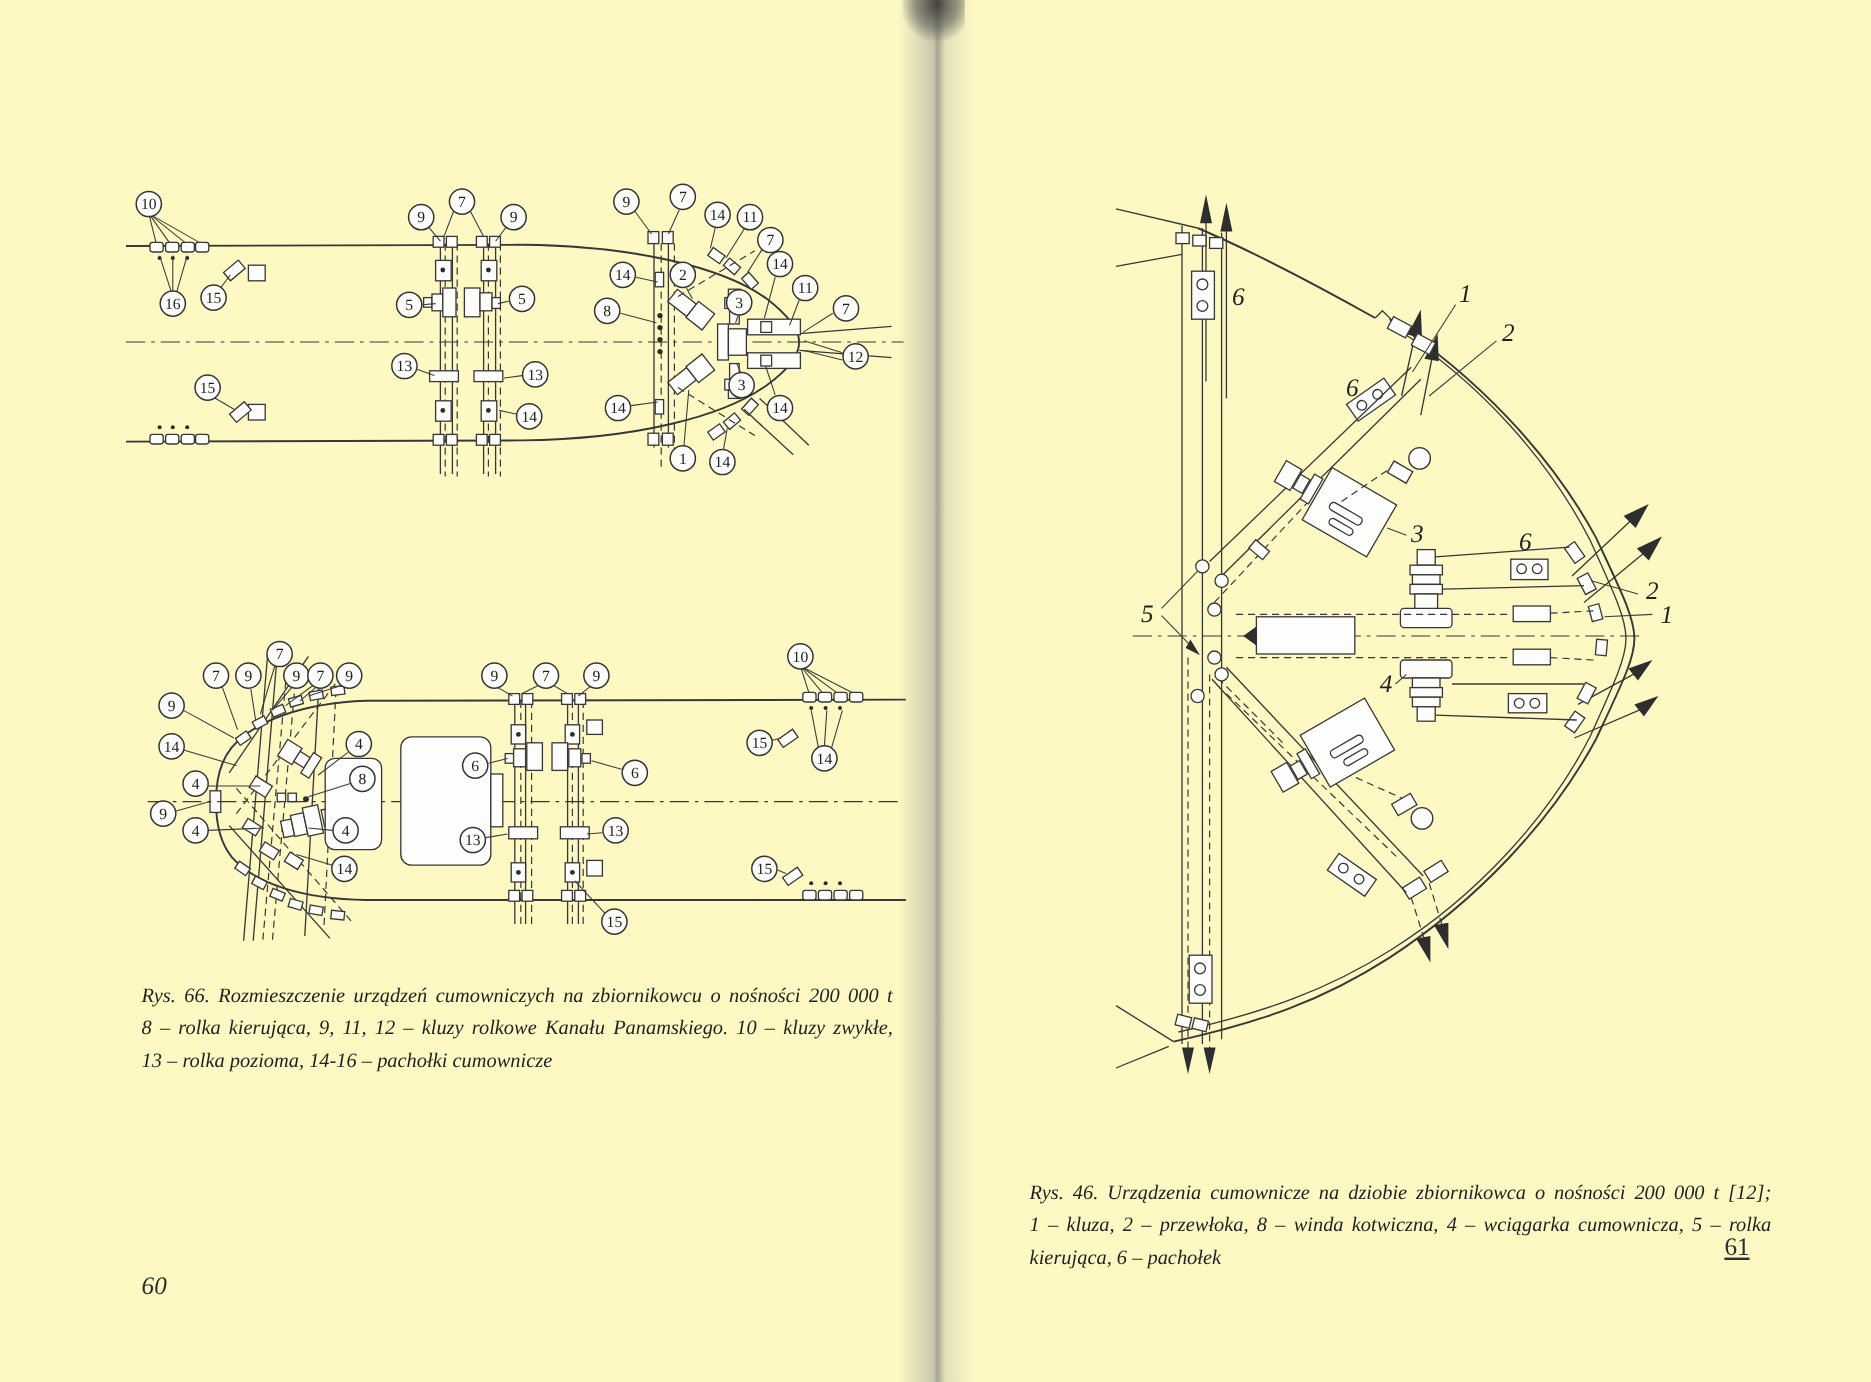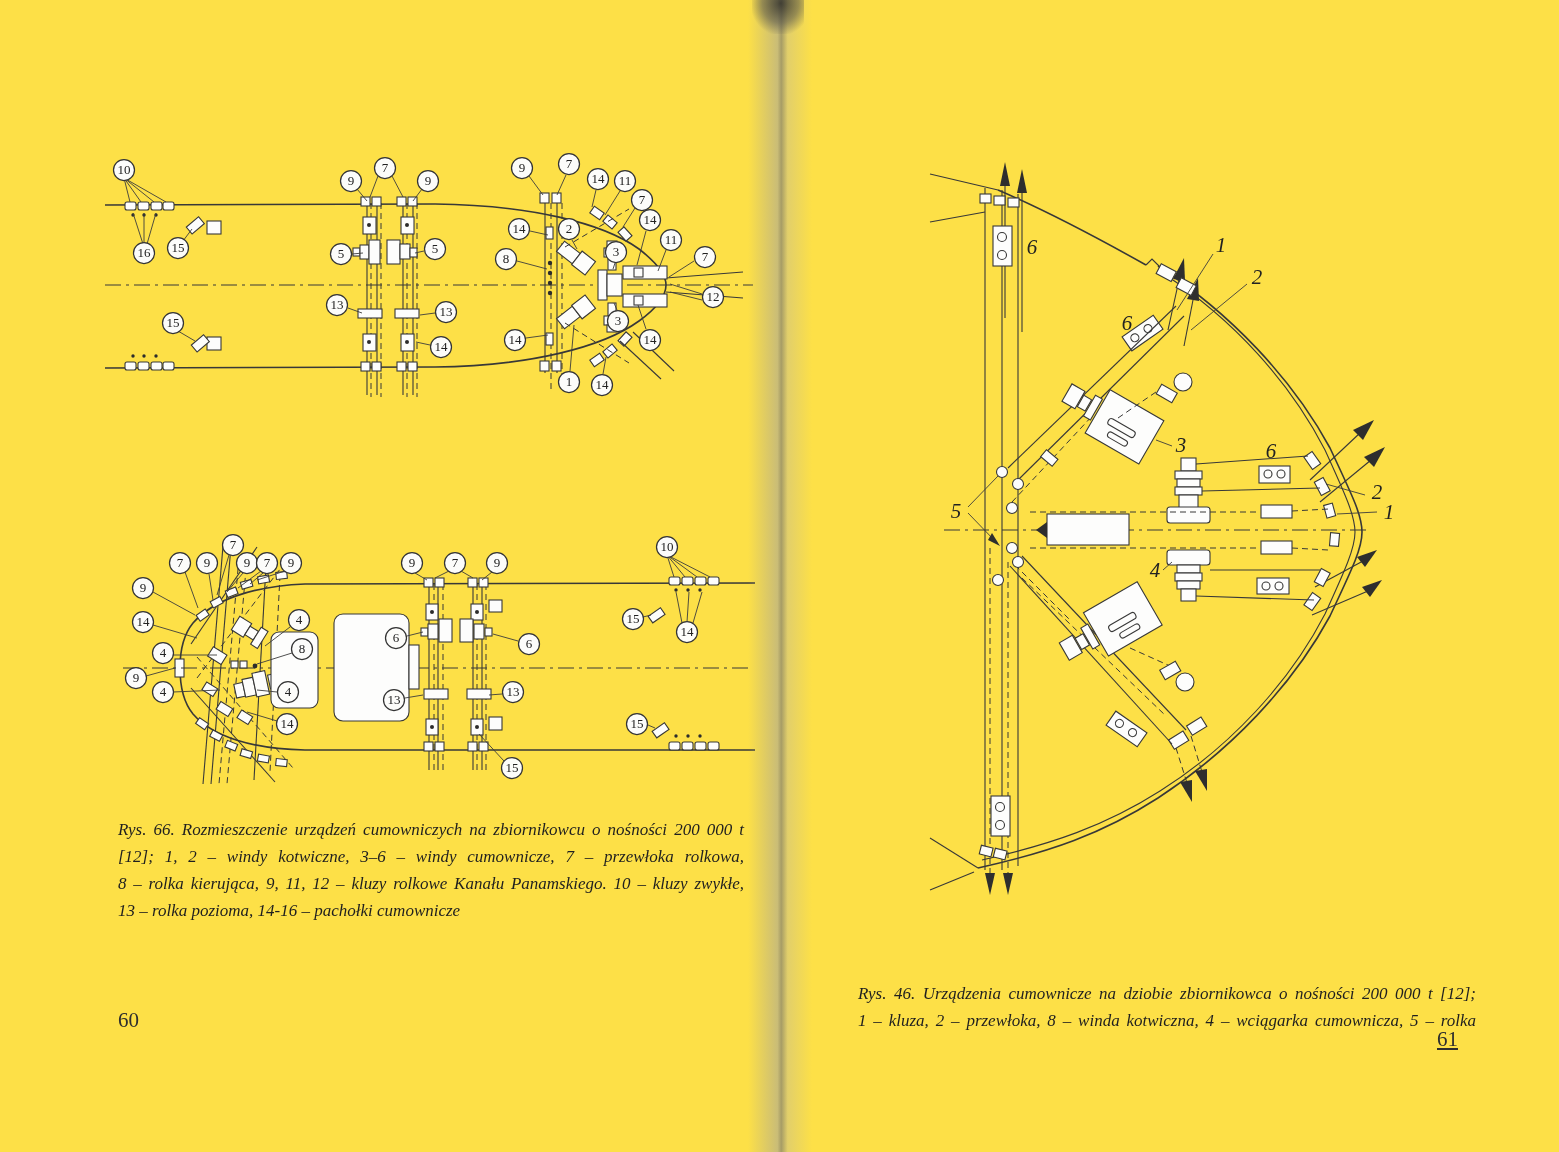--- a/index.html
+++ b/index.html
@@ -1,16 +1,16 @@
 <!DOCTYPE html>
 <html><head>
 <meta charset="utf-8">
 <style>
   html,body{margin:0;padding:0;background:#e9e9e7;}
-  .canvas{position:relative;width:1559px;height:1152px;background:#fde047;overflow:hidden;
+  .canvas{position:relative;width:1559px;height:1152px;background:#fef9c3;overflow:hidden;
           font-family:"Liberation Serif", serif;color:#222;}
   .page{position:absolute;top:0;height:1152px;background:transparent;}
   .gutter{position:absolute;top:0;left:748px;width:64px;height:1152px;
           background:linear-gradient(90deg, rgba(180,180,178,0) 0%, rgba(160,160,158,.55) 46%, rgba(120,120,118,.65) 52%, rgba(175,175,173,.35) 62%, rgba(200,200,198,0) 100%);}
   .gutter-top{position:absolute;top:0;left:752px;width:52px;height:34px;
           background:radial-gradient(ellipse at 55% 10%, rgba(40,40,40,.8) 0%, rgba(70,70,70,.5) 45%, rgba(120,120,120,0) 75%);}
   svg{position:absolute;overflow:visible;}
   svg .s{stroke:#383838;stroke-width:1.1;fill:none;}
   svg .s2{stroke:#383838;stroke-width:1.6;fill:none;}
   svg .d{stroke:#383838;stroke-width:1;fill:none;stroke-dasharray:6 4;}
@@ -741,28 +741,28 @@
         <text x="341" y="308">6</text>
         <text x="447" y="349">2</text>
         <text x="459" y="369">1</text>
         <text x="26" y="368">5</text>
         <text x="225" y="427">4</text>
       </g>
   </svg>
 
   <div class="caption" style="left:118px;top:816px;width:626px;">
     <div class="just">Rys. 66. Rozmieszczenie urządzeń cumowniczych na zbiornikowcu o nośności 200 000 t</div>
-    <div class="just">[12]; 1, 2 – windy kotwiczne,  3–6 – windy cumownicze, 7 – przewłoka rolkowa,</div>
     <div class="just">8 – rolka kierująca, 9, 11, 12 – kluzy rolkowe Kanału Panamskiego. 10 – kluzy zwykłe,</div>
     <div>13 – rolka pozioma, 14-16 – pachołki cumownicze</div>
   </div>
 
   <div class="caption" style="left:858px;top:980px;width:618px;">
     <div class="just">Rys. 46. Urządzenia cumownicze na dziobie zbiornikowca o nośności 200 000 t [12];</div>
     <div class="just">1 – kluza, 2 – przewłoka, 8 – winda kotwiczna, 4 – wciągarka cumownicza, 5 – rolka</div>
+    <div>kierująca, 6 – pachołek</div>
   </div>
 
-  <div class="pageno" style="left:118px;top:1008px;">60</div>
+  <div class="pageno" style="left:118px;top:1059px;font-style:italic;">60</div>
   <div class="pageno" style="left:1437px;top:1027px;text-decoration:underline;">61</div>
 
   <div class="gutter"></div>
   <div class="gutter-top"></div>
 </div>
 
 </body></html>

